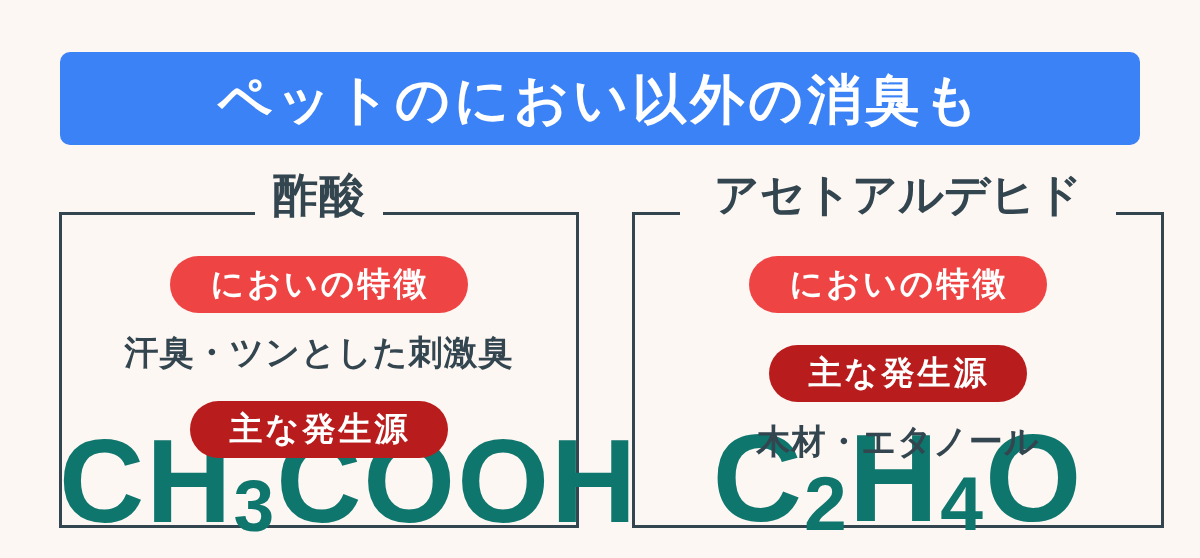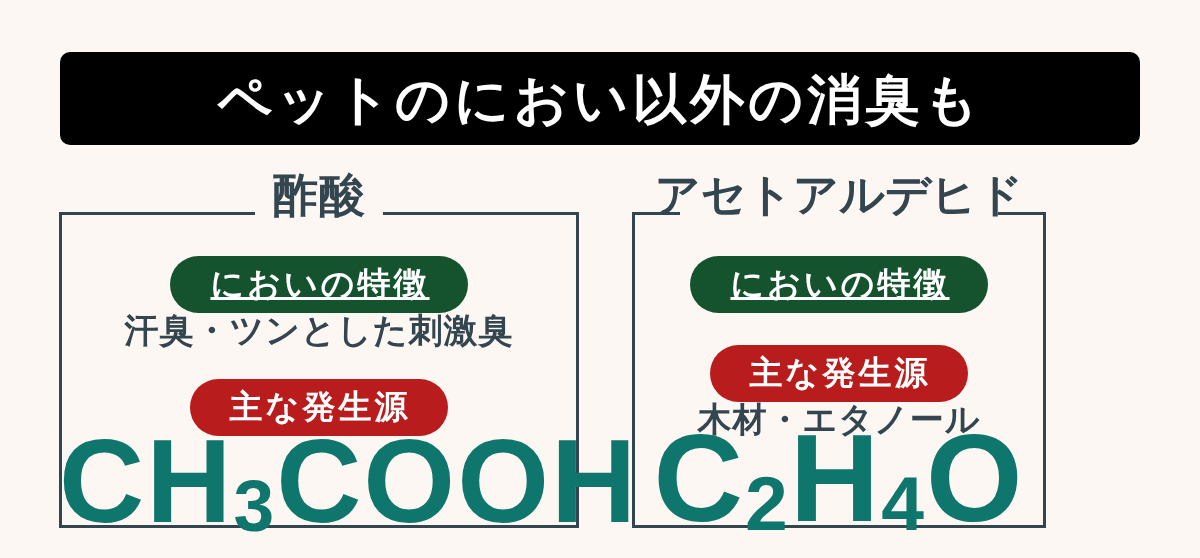--- a/index.html
+++ b/index.html
@@ -15,21 +15,21 @@
     position: relative;
   }
 
   
   .banner {
     position: absolute;
     left: 60px;
     top: 52px;
     width: 1080px;
     height: 93px;
-    background: #000000;
+    background: #3b82f6;
     border-radius: 10px;
     display: flex;
     align-items: center;
     justify-content: center;
   }
   .banner-title {
     color: #ffffff;
     font-size: 54px;
     font-weight: 700;
     letter-spacing: 4px;
@@ -45,21 +45,21 @@
     width: 1200px;
     height: 558px;
   }
   .panel {
     position: absolute;
     top: 212px;
     height: 316px;
     box-sizing: border-box;
   }
   .panel-left  { left: 59px;  width: 520px; }
-  .panel-right { left: 632px; width: 414px; }
+  .panel-right { left: 632px; width: 532px; }
 
   
   .frame-side-l, .frame-side-r, .frame-bottom,
   .frame-top-l, .frame-top-r {
     position: absolute;
     background: #33454f;
   }
   .frame-side-l { left: 0; top: 0; width: 3px; height: 100%; }
   .frame-side-r { right: 0; top: 0; width: 3px; height: 100%; }
   .frame-bottom { left: 0; bottom: 0; width: 100%; height: 3px; }
@@ -126,30 +126,31 @@
     display: inline-block;
     border-radius: 999px;
     color: #ffffff;
     font-size: 33px;
     font-weight: 700;
     letter-spacing: 3px;
     line-height: 1;
     padding: 11px 38px 13px 40px;
     white-space: nowrap;
   }
-  .pill-gray  { background: #14532d; text-decoration: underline; }
+  .pill-gray  { background: #ef4444; }
   .pill-green { background: #b91c1c; }
 
   .entry-text {
     font-size: 34px;
     font-weight: 700;
     color: #33454f;
     line-height: 1;
     letter-spacing: 1px;
     white-space: nowrap;
+    margin-top: 22px;
   }
   .gap { height: 32px; }
 </style>
 </head>
 <body>
 
 <div class="banner">
   <div class="banner-title">ペットのにおい以外の消臭も</div>
 </div>
 

